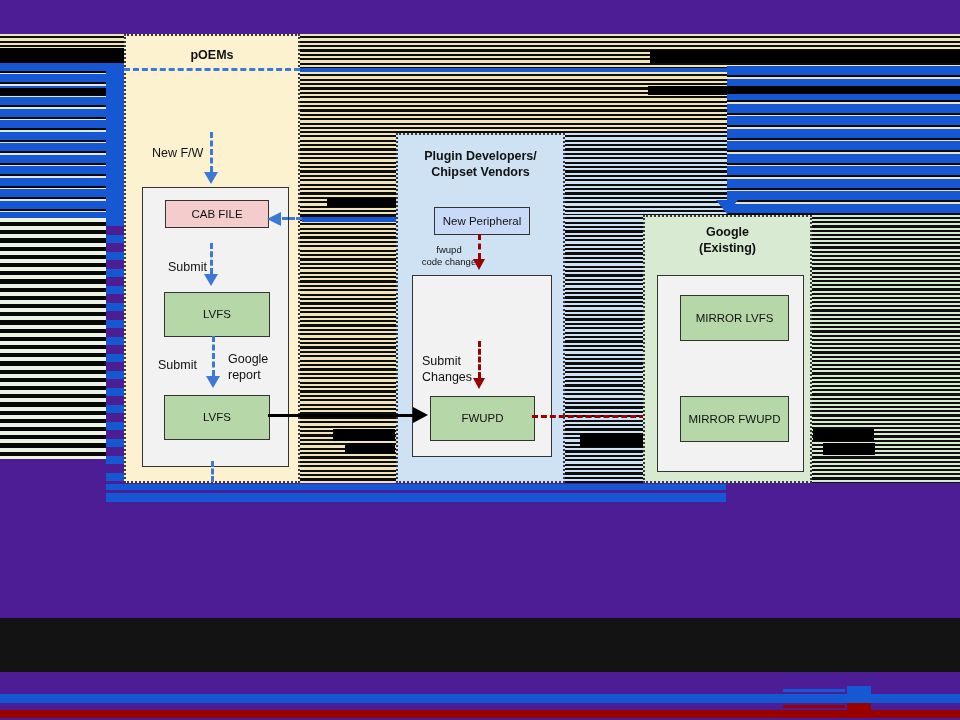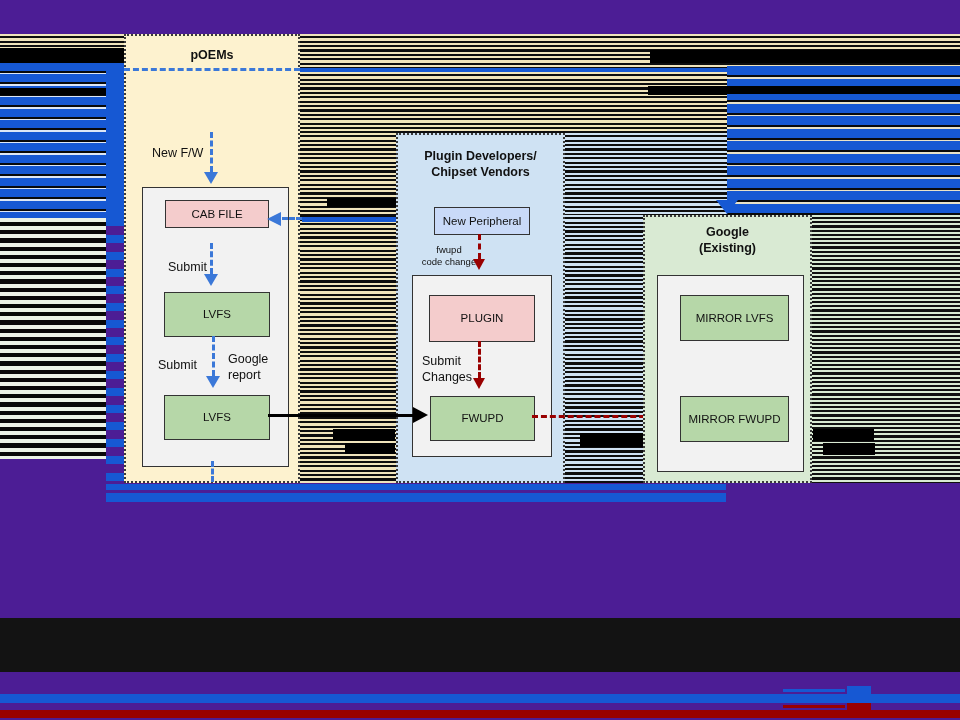--- a/index.html
+++ b/index.html
@@ -96,21 +96,20 @@
   <div class="abs bluefill" style="left:302px;top:217px;width:96px;height:5px"></div>
   <div class="abs dashh-blue" style="left:398px;top:217px;width:34px"></div>
 
   <div class="abs group" style="left:396px;top:133px;width:169px;height:350px;background:var(--plugin-fill,#cfe2f3)">
     <div class="abs gtitle" style="left:0;top:14px;width:100%">Plugin Developers/
 Chipset Vendors</div>
     <div class="abs node" style="left:36px;top:72px;width:96px;height:28px;background:var(--node-blue,#c9daf8)">New Peripheral</div>
     <div class="abs lbl-sm" style="left:14px;top:109px;width:74px">fwupd
 code change</div>
     <div class="abs container" style="left:14px;top:140px;width:140px;height:182px"></div>
-    <div class="abs node" style="left:31px;top:160px;width:106px;height:47px;background:var(--node-pink,#f4cccc)">PLUGIN</div>
     <div class="abs lbl" style="left:24px;top:219px">Submit
 Changes</div>
     <div class="abs node" style="left:32px;top:261px;width:105px;height:45px;background:var(--node-green,#b6d7a8)">FWUPD</div>
   </div>
 
   <div class="abs dashv-red" style="left:478px;top:234px;height:25px"></div>
   <div class="abs ah ah-down-red" style="left:473px;top:259px"></div>
   <div class="abs dashv-red" style="left:478px;top:341px;height:37px"></div>
   <div class="abs ah ah-down-red" style="left:473px;top:378px"></div>
 

